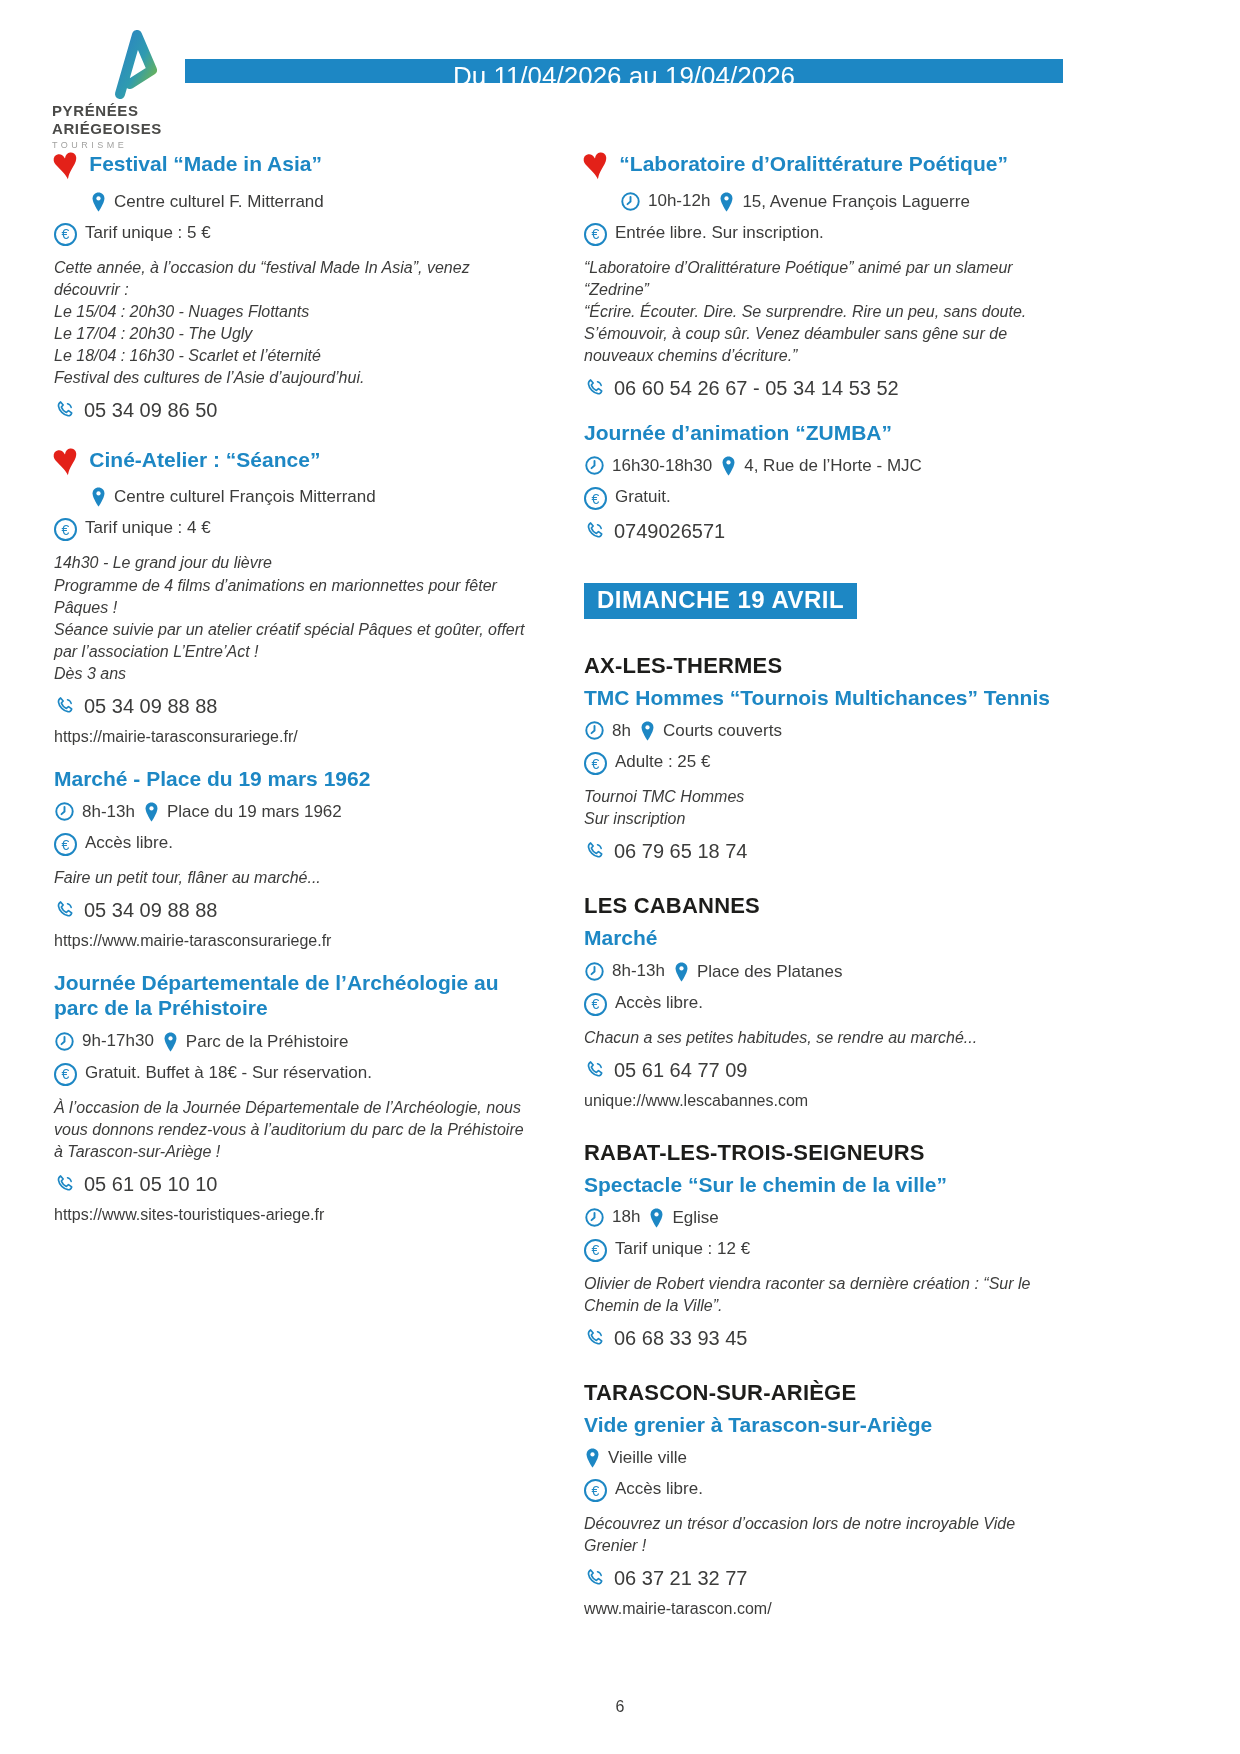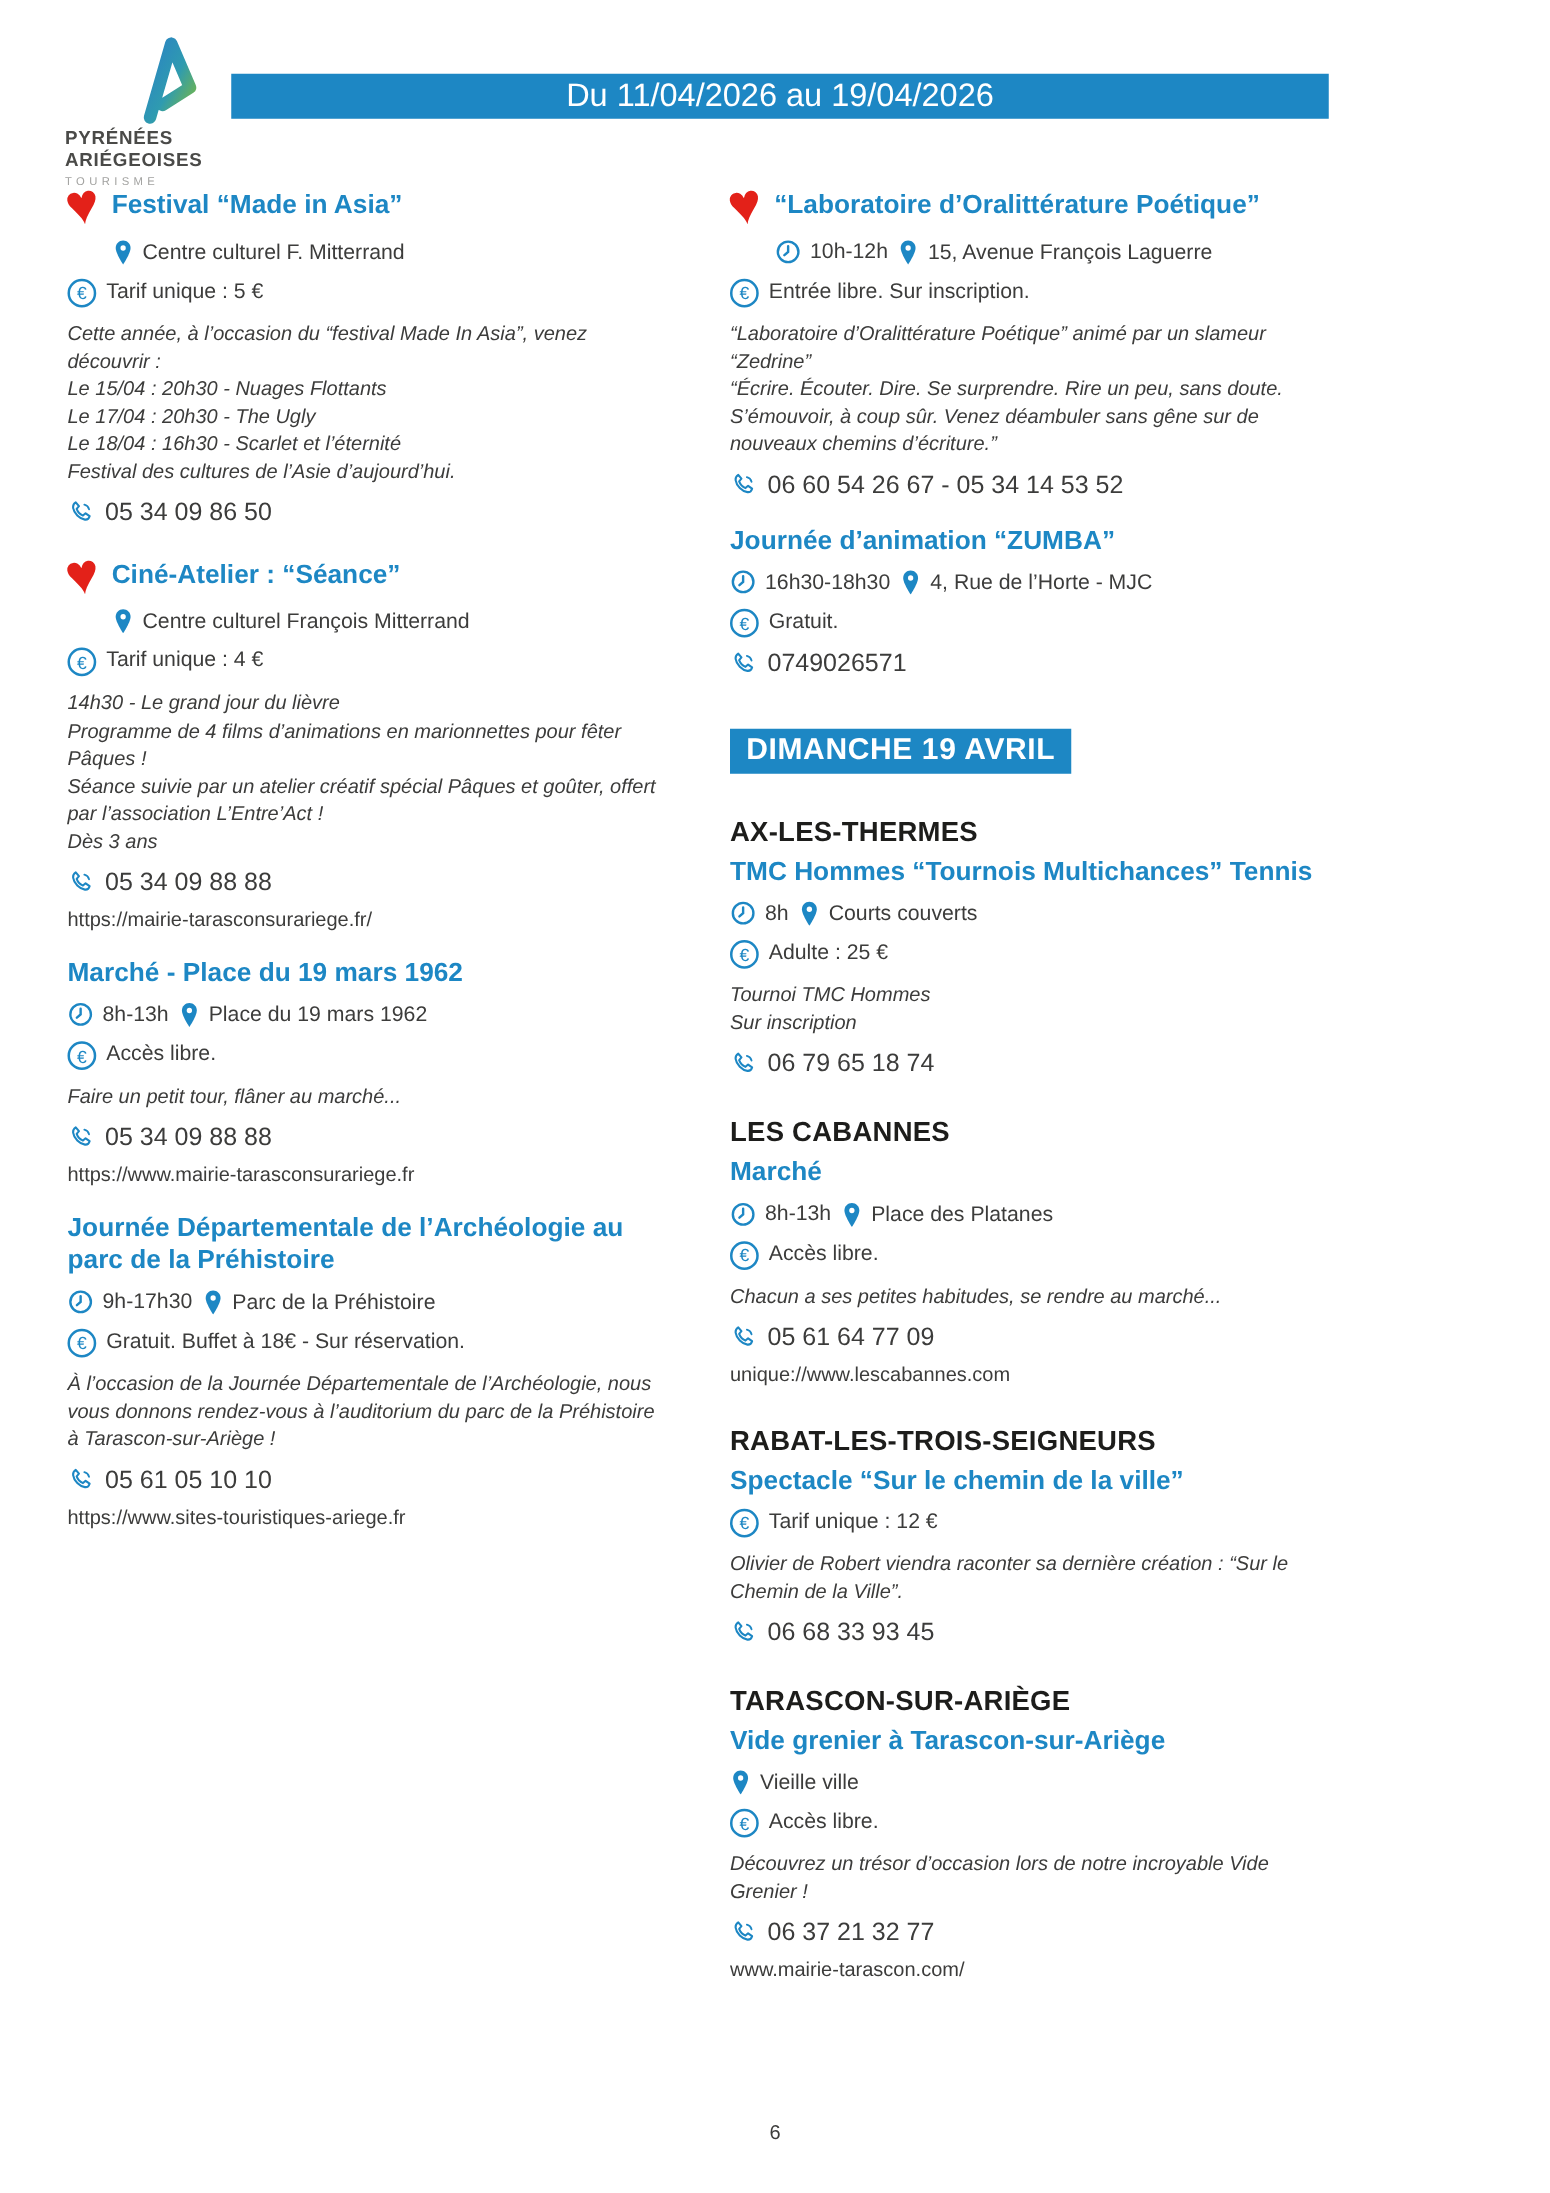--- a/index.html
+++ b/index.html
@@ -9,21 +9,21 @@
     font-family:"Liberation Sans", sans-serif; color:var(--ink);
     overflow:hidden;
   }
   
   .logo { position:absolute; left:52px; top:28px; width:168px; text-align:left; }
   .logo-mark { display:block; margin:0 auto; }
   .logo-name { font-size:15px; font-weight:bold; color:#4a4a48; letter-spacing:0.6px; line-height:1.18; }
   .logo-sub { font-size:9px; color:#a2a2a0; letter-spacing:3.5px; margin-top:3px; }
   
   .header-bar {
-    position:absolute; left:185px; top:59px; width:878px; height:36px;
+    position:absolute; left:185px; top:59px; width:878px; height:24px;
     background:var(--accent); color:#fff; font-size:26px;
     text-align:center; line-height:35px;
   }
   
   .columns { position:absolute; top:140px; left:54px; width:1140px; display:flex; gap:50px; }
   .col { width:480px; }
   
   .event { margin-top:20px; }
   .col > .event:first-child { margin-top:6px; }
   .event-title { color:var(--accent); font-size:21px; font-weight:bold; margin:0; line-height:1.2; }
@@ -389,20 +389,40 @@
             </span>
             <span class="phone-text">05 61 64 77 09</span>
           </div>
           <div class="url">unique://www.lescabannes.com</div>
         </div>
       </div><div class="section">
         <h2 class="city-name">RABAT-LES-TROIS-SEIGNEURS</h2>
         <div class="event">
           <h3 class="event-title">Spectacle “Sur le chemin de la ville”</h3>
           <div class="meta-row">
+            <span class="meta-group">
+              <span class="icon">
+                <svg width="21" height="21" viewBox="0 0 24 24">
+                  <circle cx="12" cy="12" r="9.4" fill="none" stroke="#1d87c4" stroke-width="2.2"></circle>
+                  <path d="M12 6.8V12l-3.4 3" fill="none" stroke="#1d87c4" stroke-width="2.2" stroke-linecap="round"></path>
+                </svg>
+              </span>
+              <span>18h</span>
+            </span>
+            <span class="meta-group">
+              <span class="icon">
+                <svg width="17" height="22" viewBox="0 0 24 30">
+                  <path d="M12 1.5C7.3 1.5 3.6 5.2 3.6 9.9c0 6.2 8.4 18.6 8.4 18.6s8.4-12.4 8.4-18.6c0-4.7-3.7-8.4-8.4-8.4z" fill="#1d87c4"></path>
+                  <circle cx="12" cy="9.9" r="3" fill="#fff"></circle>
+                </svg>
+              </span>
+              <span>Eglise</span>
+            </span>
+          </div>
+          <div class="meta-row">
             <span class="euro-badge">€</span>
             <span>Tarif unique : 12 €</span>
           </div>
           <div class="desc">
             <div>Olivier de Robert viendra raconter sa dernière création : “Sur le Chemin de la Ville”.</div>
           </div>
           <div class="meta-row">
             <span class="icon">
               <svg width="22" height="22" viewBox="0 0 24 24">
                 <path d="M7.2 3.2l2.8 3.3-2 2.3c.9 2.6 3.1 4.8 5.5 5.9l2.3-2 3.5 2.5c-.6 2.1-2.2 3.2-4.1 3-4.6-.6-9.7-5.6-10.3-10.4-.2-1.9.7-3.6 2.3-4.6z" fill="none" stroke="#1d87c4" stroke-width="1.8" stroke-linejoin="round"></path>

